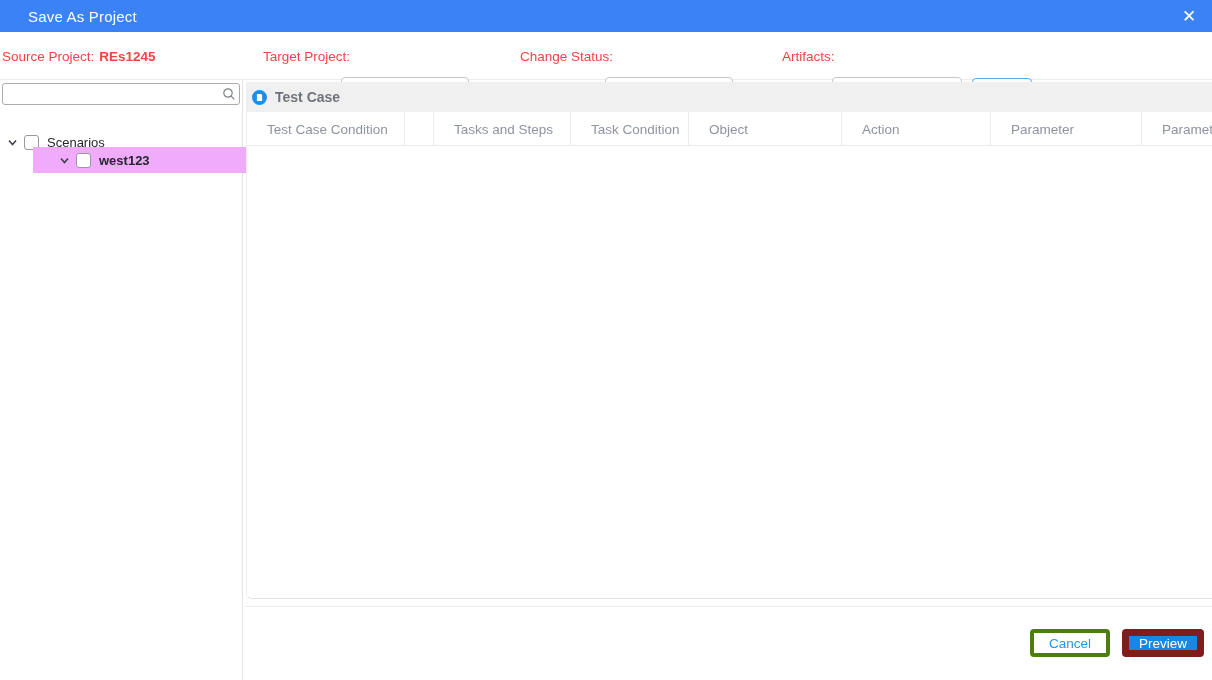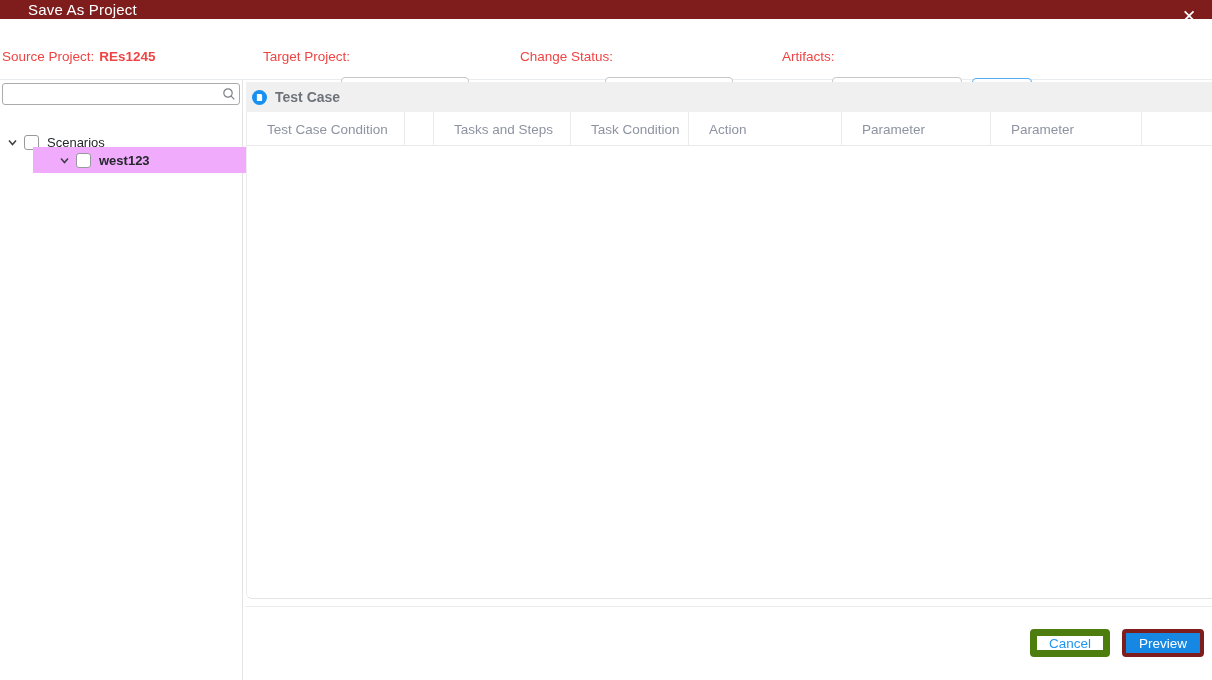--- a/index.html
+++ b/index.html
@@ -1,21 +1,21 @@
 <!DOCTYPE html>
 <html><head>
 <meta charset="utf-8">
 <style>
   * { margin:0; padding:0; box-sizing:border-box; }
   html,body { width:1212px; height:680px; background:#fff; overflow:hidden;
               font-family:"Liberation Sans", sans-serif; }
 
   
-  .dialog-header { position:absolute; left:0; top:0; width:1212px; height:19px;
-                   background:#7f1d1d; display:flex; align-items:center; }
+  .dialog-header { position:absolute; left:0; top:0; width:1212px; height:32px;
+                   background:#3b82f6; display:flex; align-items:center; }
   .dialog-title  { color:#ffffff; font-size:15px; font-weight:500; margin-left:28px; letter-spacing:.2px; }
   .close-btn     { position:absolute; right:10px; top:0; height:33px; width:26px;
                    display:flex; align-items:center; justify-content:center;
                    color:#ffffff; font-size:17px; cursor:pointer; }
 
   
   .toolbar { position:absolute; left:0; top:33px; width:1212px; height:47px;
              background:#fff; border-bottom:1px solid #e9edf0; }
   .tb-label { position:absolute; top:0; height:46px; display:flex; align-items:center;
               font-size:13.5px; color:#ef4444; white-space:nowrap; }
@@ -66,22 +66,22 @@
   .th:nth-child(5){ width:153px; }
   .th:nth-child(6){ width:149px; }
   .th:nth-child(7){ width:151px; }
   .th:nth-child(8){ width:160px; border-right:none; }
   .grid-body { height:452px; background:#fff; }
 
   
   .footer-divider { position:absolute; left:245px; top:606px; width:967px; height:1px; background:#ededed; }
   .btn { position:absolute; top:629px; height:28px; border-radius:4px; font-size:13.5px;
          display:flex; align-items:center; justify-content:center; cursor:pointer; }
-  .cancel-btn { left:1030px; width:80px; background:#fff; border:7px solid #4d7c0f; color:#2196f3; }
-  .preview-btn { left:1122px; width:82px; background:#1688e3; border:4px solid #7f1d1d; color:#fff; }
+  .cancel-btn { left:1030px; width:80px; background:#fff; border:4px solid #4d7c0f; color:#2196f3; }
+  .preview-btn { left:1122px; width:82px; background:#1688e3; border:7px solid #7f1d1d; color:#fff; }
 </style>
 </head>
 <body>
 
 <div class="dialog-header">
   <span class="dialog-title">Save As Project</span>
   <span class="close-btn">✕</span>
 </div>
 
 <div class="toolbar">
@@ -157,20 +157,21 @@
   </svg>
   <span class="section-title">Test Case</span>
 </div>
 
 <div class="grid">
   <div class="grid-header">
     <div class="th">Test Case Condition</div>
     <div class="th"></div>
     <div class="th">Tasks and Steps</div>
     <div class="th">Task Condition</div>
+    <div class="th">Object</div>
     <div class="th">Action</div>
     <div class="th">Parameter</div>
     <div class="th">Parameter</div>
   </div>
   <div class="grid-body"></div>
 </div>
 
 <div class="footer-divider"></div>
 <div class="btn cancel-btn">Cancel</div>
 <div class="btn preview-btn">Preview</div>

